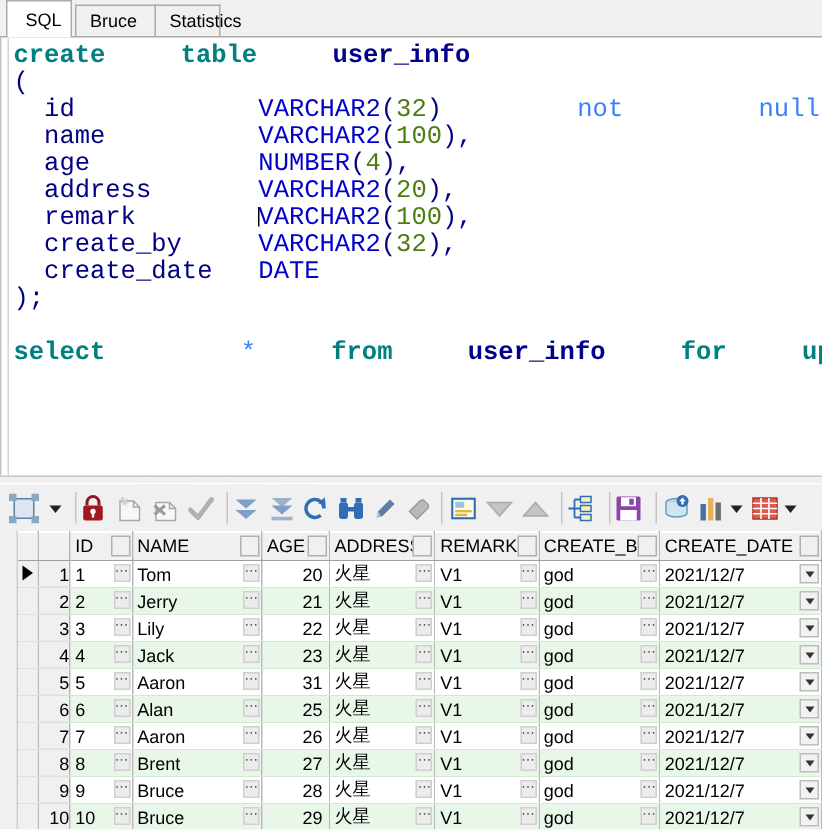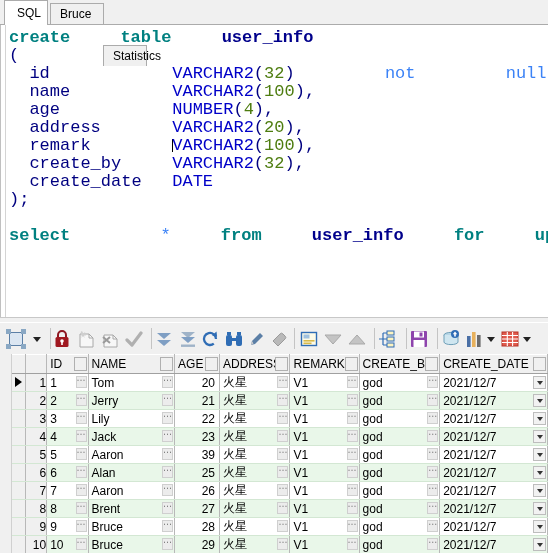--- a/index.html
+++ b/index.html
@@ -250,21 +250,21 @@
       <div class="wm wm-cn" style="left: 150px; top: 30px; font-size: 110px; line-height: 115.5px;">正方软件</div>
       <div class="wm" style="left: 392px; top: 60px; font-size: 86px; line-height: 90.3px;">21:0</div>
       <div class="wm" style="left: 352px; top: 140px; font-size: 76px; line-height: 79.8px;">7</div>
       <div class="wm" style="left: 88px; top: 258px; font-size: 78px; line-height: 81.9px;">Dec</div>
     </div>
 
   <div class="tabstrip">
     <div id="tabs-host">
         <div class="tab active" style="left: 4px; width: 44px;"><span>SQL</span></div>
         <div class="tab" style="left: 50px; width: 54px;"><span>Bruce</span></div>
-        <div class="tab" style="left: 103px; width: 44px; margin-top: 42px;"><span>Statistics</span></div>
+        <div class="tab" style="left: 103px; width: 44px;"><span>Statistics</span></div>
       </div>
   </div>
 
   <div class="editor">
     <div class="gutter"></div>
     <div class="code" id="code-host"><div><span class="kw">create</span><span class="plain"> </span><span class="kw">table</span><span class="plain"> </span><span class="tbl">user_info</span></div><div><span class="pun">(</span></div><div><span class="id">  id            </span><span class="typ">VARCHAR2</span><span class="pun">(</span><span class="num">32</span><span class="pun">)</span><span class="plain"> </span><span class="plain">not</span><span class="plain"> </span><span class="plain">null</span><span class="pun">,</span></div><div><span class="id">  name          </span><span class="typ">VARCHAR2</span><span class="pun">(</span><span class="num">100</span><span class="pun">)</span><span class="pun">,</span></div><div><span class="id">  age           </span><span class="typ">NUMBER</span><span class="pun">(</span><span class="num">4</span><span class="pun">)</span><span class="pun">,</span></div><div><span class="id">  address       </span><span class="typ">VARCHAR2</span><span class="pun">(</span><span class="num">20</span><span class="pun">)</span><span class="pun">,</span></div><div><span class="id">  remark        </span><span class="caret"></span><span class="typ">VARCHAR2</span><span class="pun">(</span><span class="num">100</span><span class="pun">)</span><span class="pun">,</span></div><div><span class="id">  create_by     </span><span class="typ">VARCHAR2</span><span class="pun">(</span><span class="num">32</span><span class="pun">)</span><span class="pun">,</span></div><div><span class="id">  create_date   </span><span class="typ">DATE</span></div><div><span class="pun">);</span></div><div>&nbsp;</div><div><span class="kw">select</span><span class="plain"> </span><span class="plain">*</span><span class="plain"> </span><span class="kw">from</span><span class="plain"> </span><span class="tbl">user_info</span><span class="plain"> </span><span class="kw">for</span><span class="plain"> </span><span class="kw">update</span><span class="pun">;</span></div></div>
   </div>
 
   <div class="splitter"></div>
 
@@ -595,21 +595,21 @@
             <td class="rowhdr">5</td>
             <td class="cell">
               <span class="cv">5</span>
               <span class="ellip">⋯</span>
             </td>
             <td class="cell">
               <span class="cv">Aaron</span>
               <span class="ellip">⋯</span>
             </td>
             <td class="cell">
-              <span class="cv right">39</span>
+              <span class="cv right">31</span>
             </td>
             <td class="cell">
               <span class="cv">火星</span>
               <span class="ellip">⋯</span>
             </td>
             <td class="cell">
               <span class="cv">V1</span>
               <span class="ellip">⋯</span>
             </td>
             <td class="cell">

